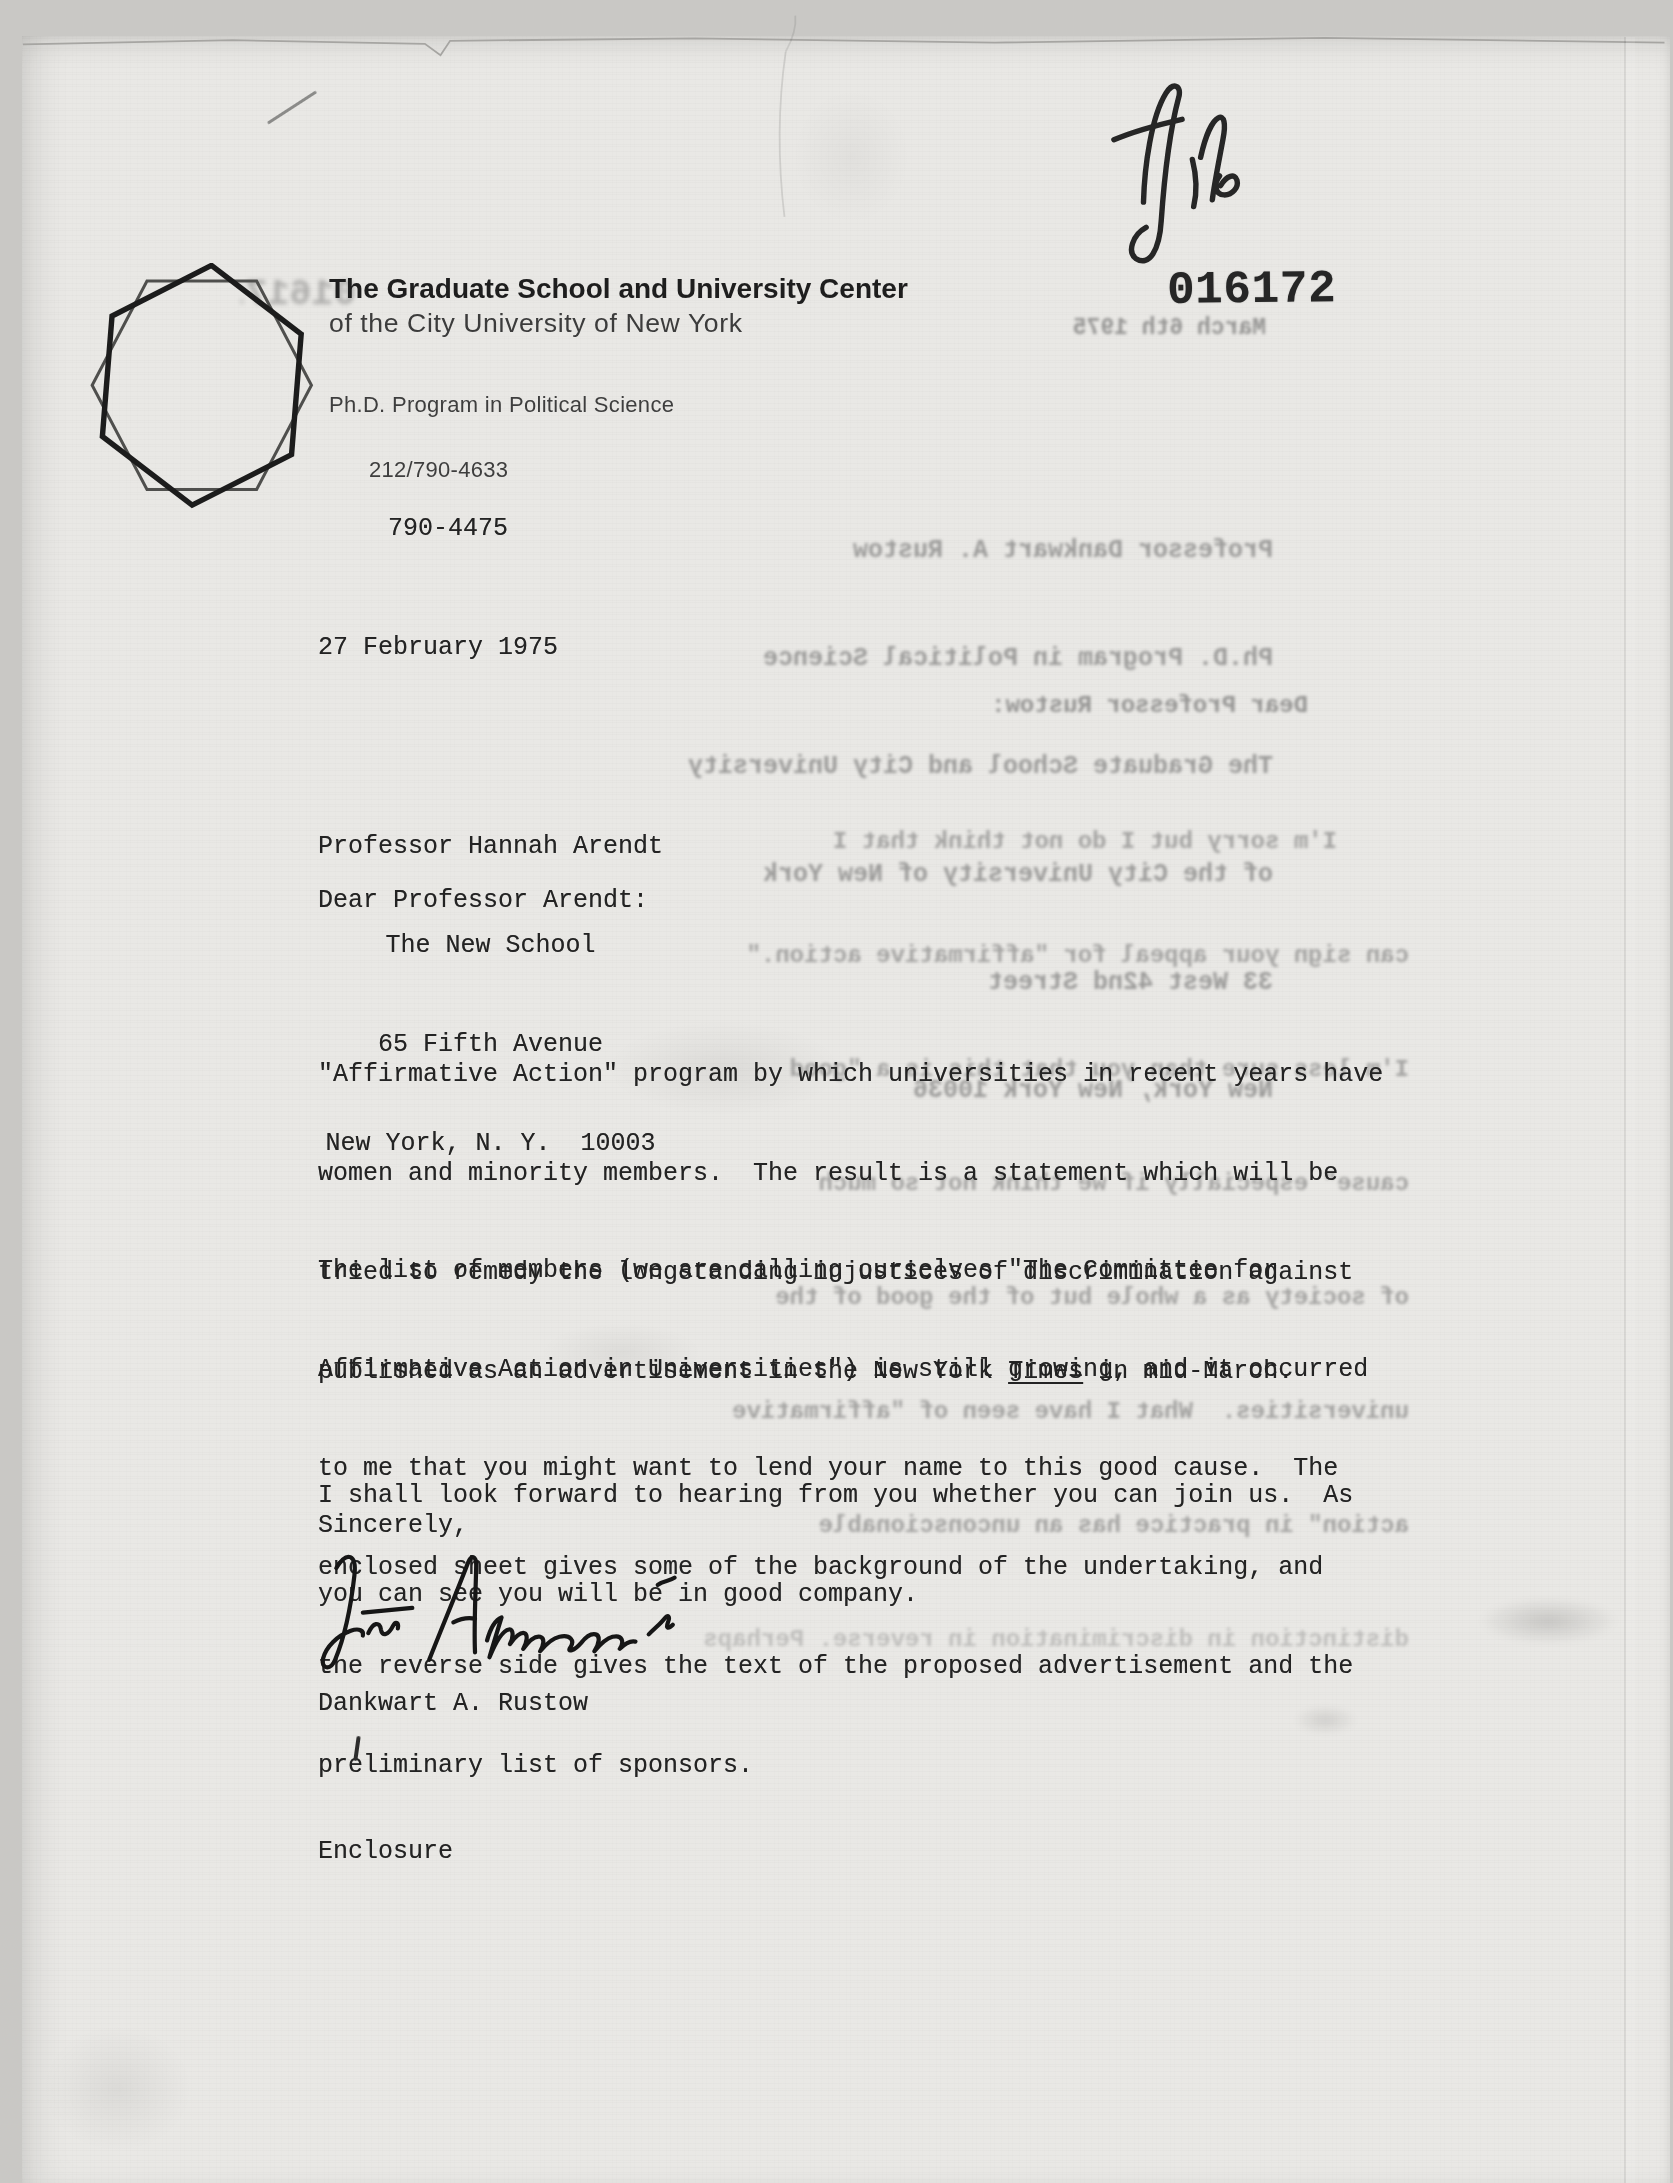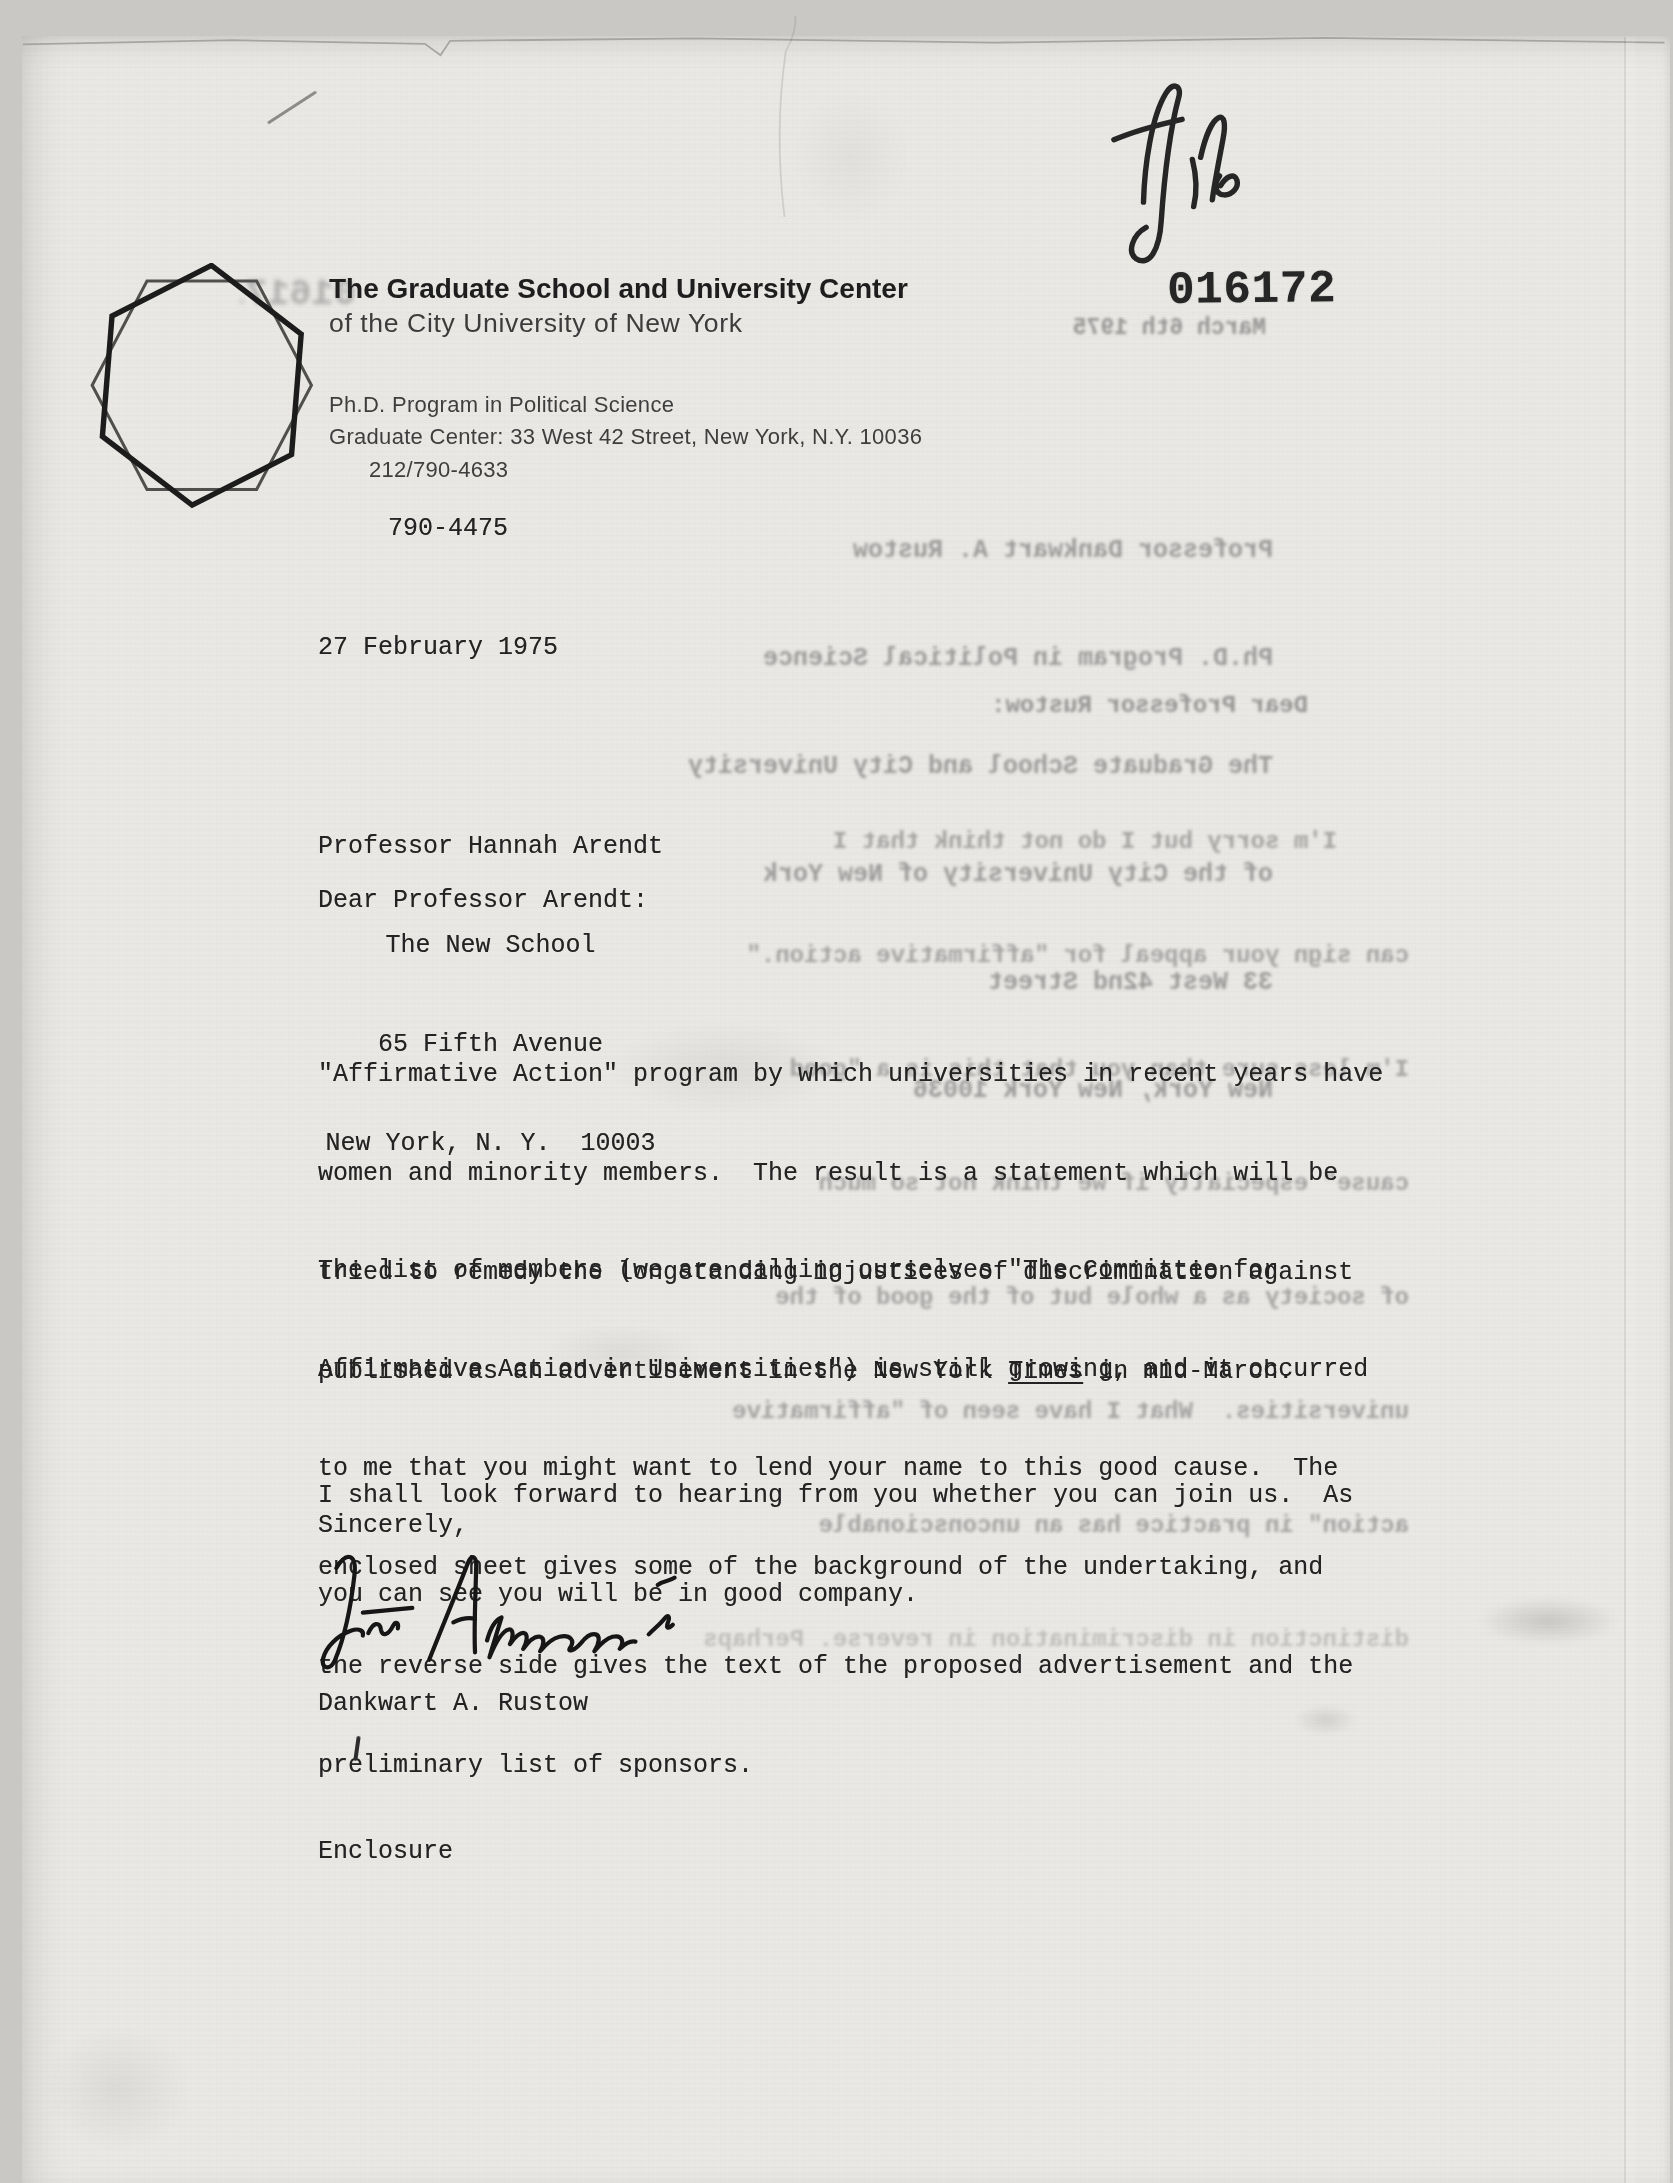--- a/index.html
+++ b/index.html
@@ -69,21 +69,20 @@
   <div class="bleed" style="left:241px;top:273px;width:115px;height:48px;overflow:hidden;font-size:37px;font-weight:bold;filter:blur(2.1px);color:rgba(90,90,90,.40);">016172</div>
 
   <svg class="abs" style="left:89px;top:263px;" width="228" height="247" viewBox="0 0 378 410">
     <polygon points="369,203 278,30 96,30 5,203 96,376 278,376" fill="none" stroke="#4f4f4d" stroke-width="5"></polygon>
     <polygon points="352,118 203,4 38,88 22,288 171,402 336,318" fill="none" stroke="#1c1c1c" stroke-width="9"></polygon>
   </svg>
 
   <div class="abs lh-title" style="left:329px;top:273px;">The Graduate School and University Center</div>
   <div class="abs lh-sub" style="left:329px;top:308px;">of the City University of New York</div>
   <div class="abs lh-small" style="left:329px;top:388px;">Ph.D. Program in Political Science</div>
-  <div class="abs lh-small" style="left:329px;top:420px;">Graduate Center: 33 West 42 Street, New York, N.Y. 10036</div>
   <div class="abs lh-small" style="left:329px;top:453px;margin-left:40px;">212/790-4633</div>
   <div class="abs typed" style="left:388px;top:512px;font-size:25px;">790-4475</div>
 
   <div class="bleed" style="left:1109px;top:315px;width:157px;font-size:23px;font-weight:bold;">March 6th 1975</div>
   <div class="bleed" style="left:765px;top:461px;width:508px;font-size:25px;font-weight:bold;line-height:36px;filter:blur(1.8px);color:rgba(84,84,84,.52);">
     <div>Professor Dankwart A. Rustow</div>
     <div>Ph.D. Program in Political Science</div>
     <div>The Graduate School and City University</div>
     <div>of the City University of New York</div>
     <div>33 West 42nd Street</div>

